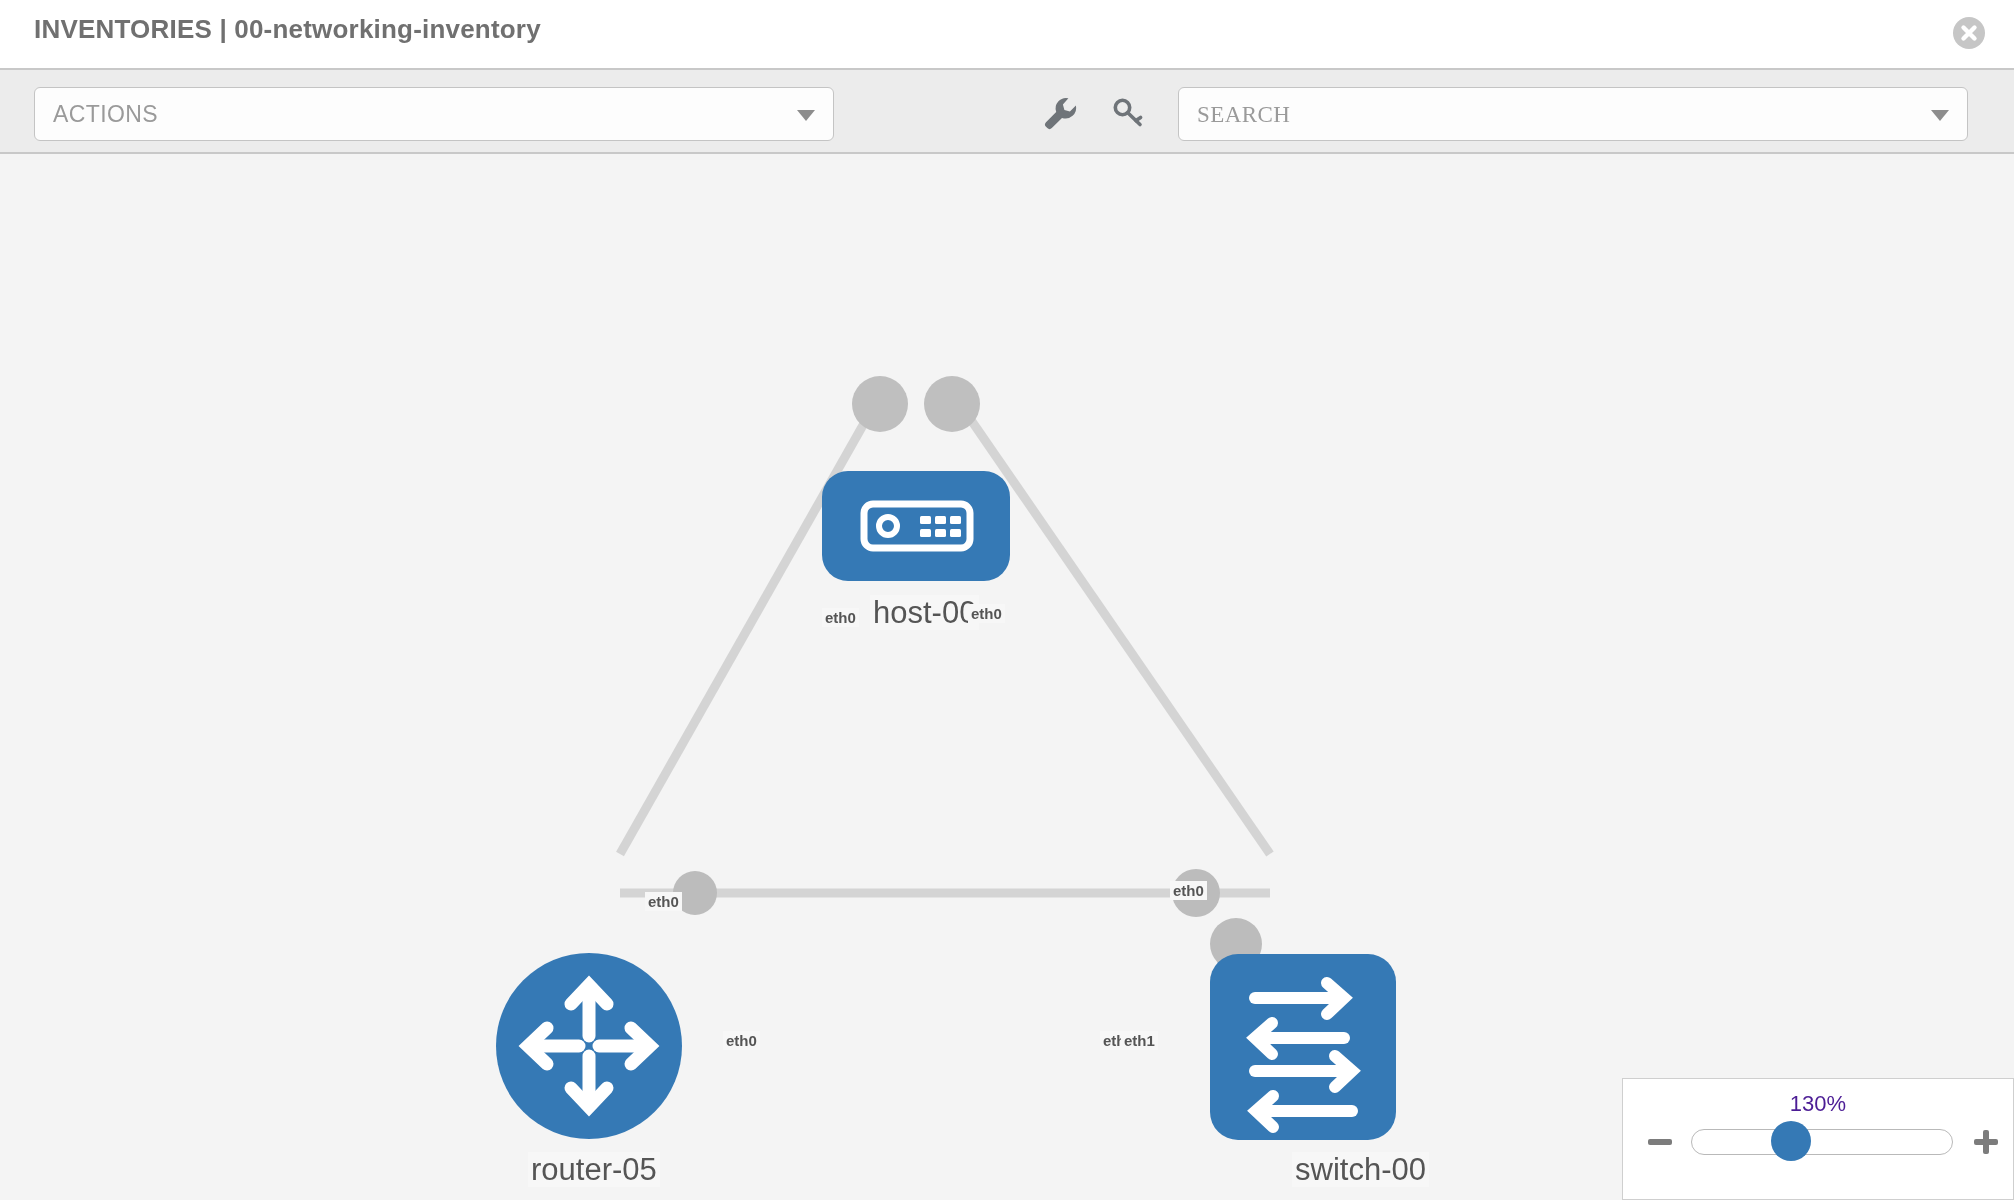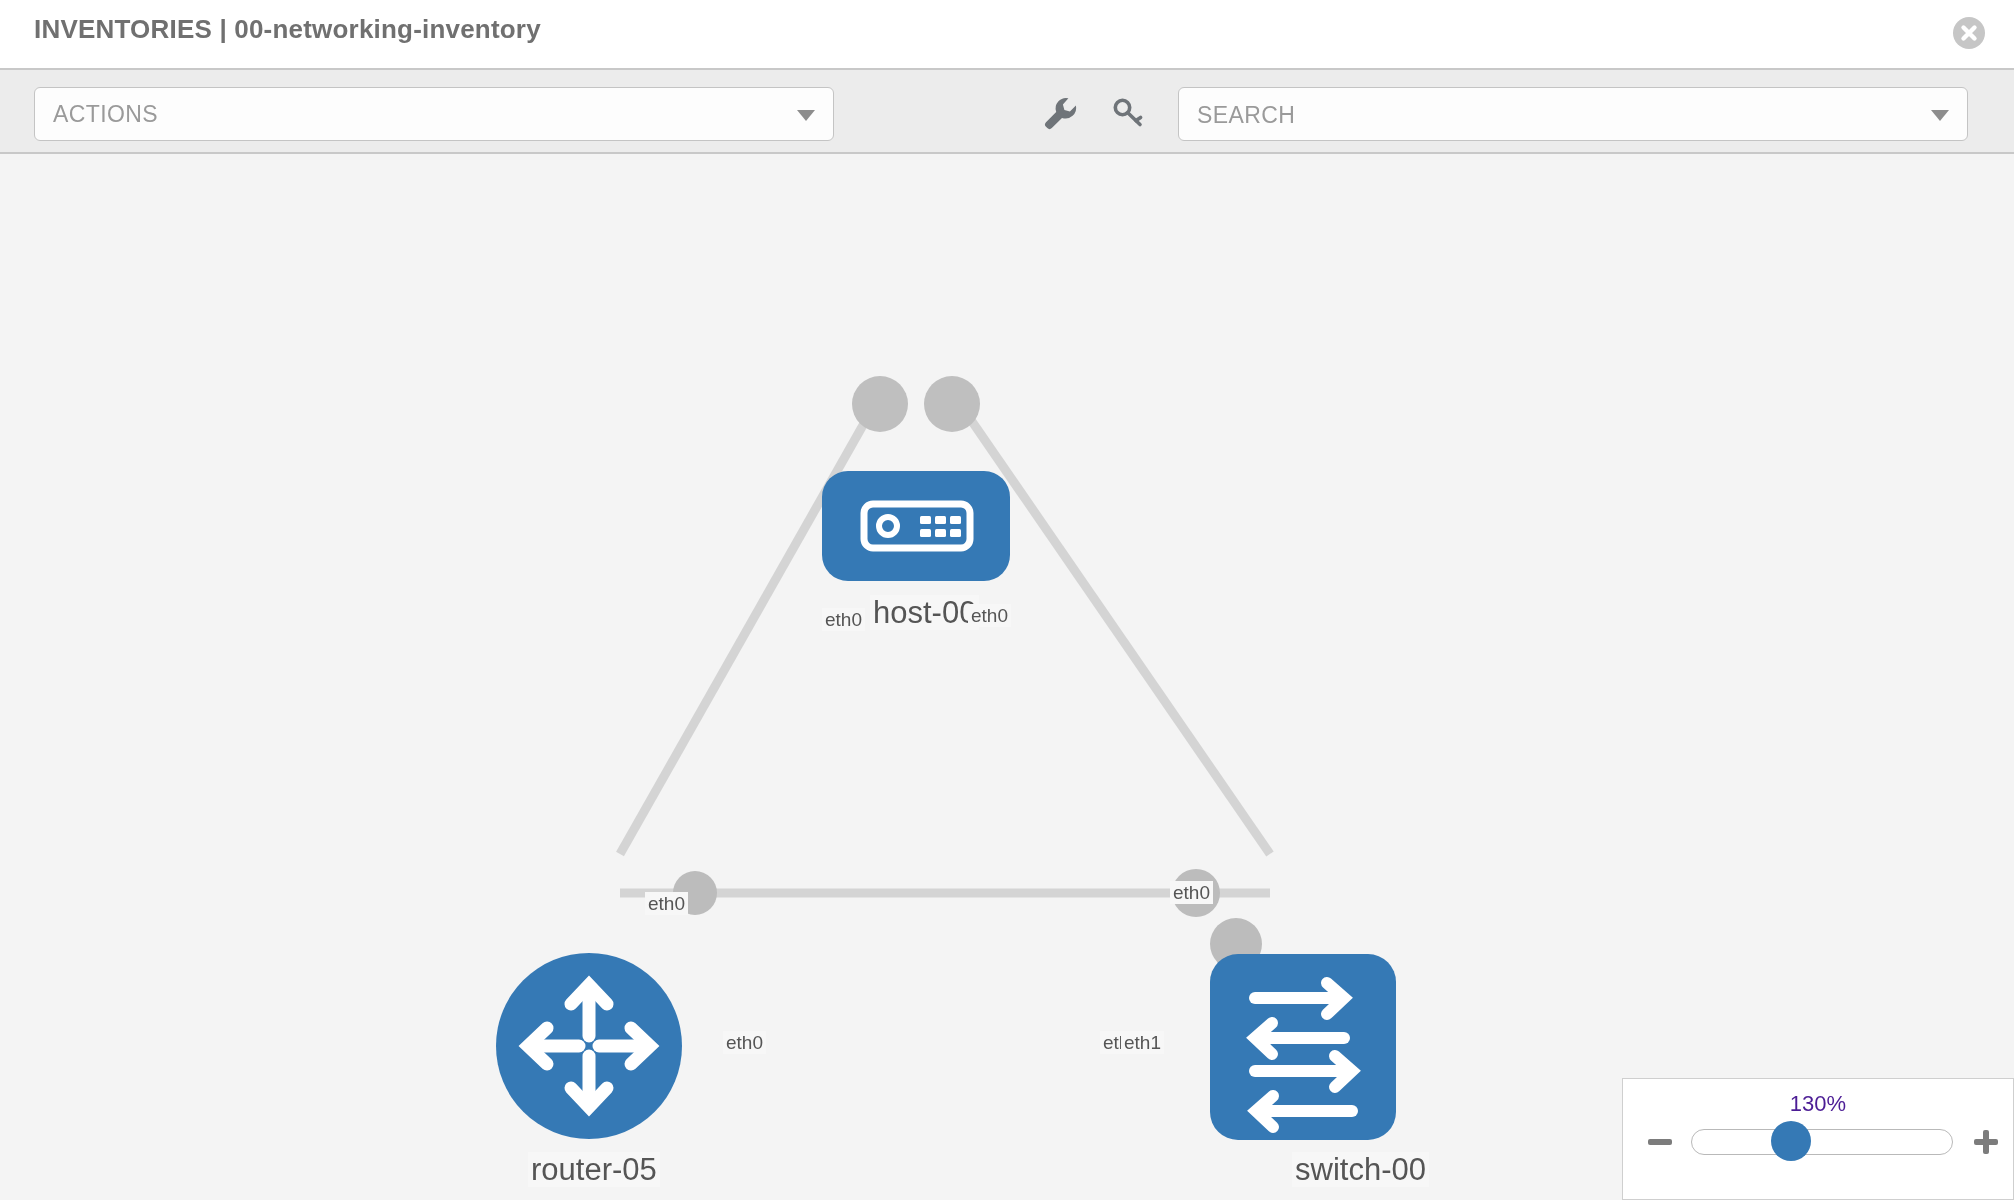--- a/index.html
+++ b/index.html
@@ -121,21 +121,21 @@
     position: absolute;
     left: 16px;
     top: 0;
     width: 700px;
     height: 52px;
     border: none;
     outline: none;
     background: transparent;
     font-size: 23px;
     color: #555;
-    font-family: Liberation Sans, sans-serif;
+    font-family: Liberation Serif, serif;
     letter-spacing: 0.4px;
   }
   .search-input::placeholder { color: #9a9a9a; opacity: 1; }
 
   .search-caret { right: 18px; top: 22px; }
 
   
   .canvas {
     position: absolute;
     left: 0;
@@ -162,22 +162,23 @@
     white-space: nowrap;
     line-height: 1;
   }
 
   .node-label {
     font-size: 31px;
     padding: 2px 3px;
   }
 
   .edge-label {
-    font-size: 19px;
+    font-size: 15px;
     padding: 2px 3px;
+    font-weight: bold;
   }
 
   
   .zoom-panel {
     position: absolute;
     left: 1622px;
     top: 1078px;
     width: 392px;
     height: 122px;
     background: #ffffff;

